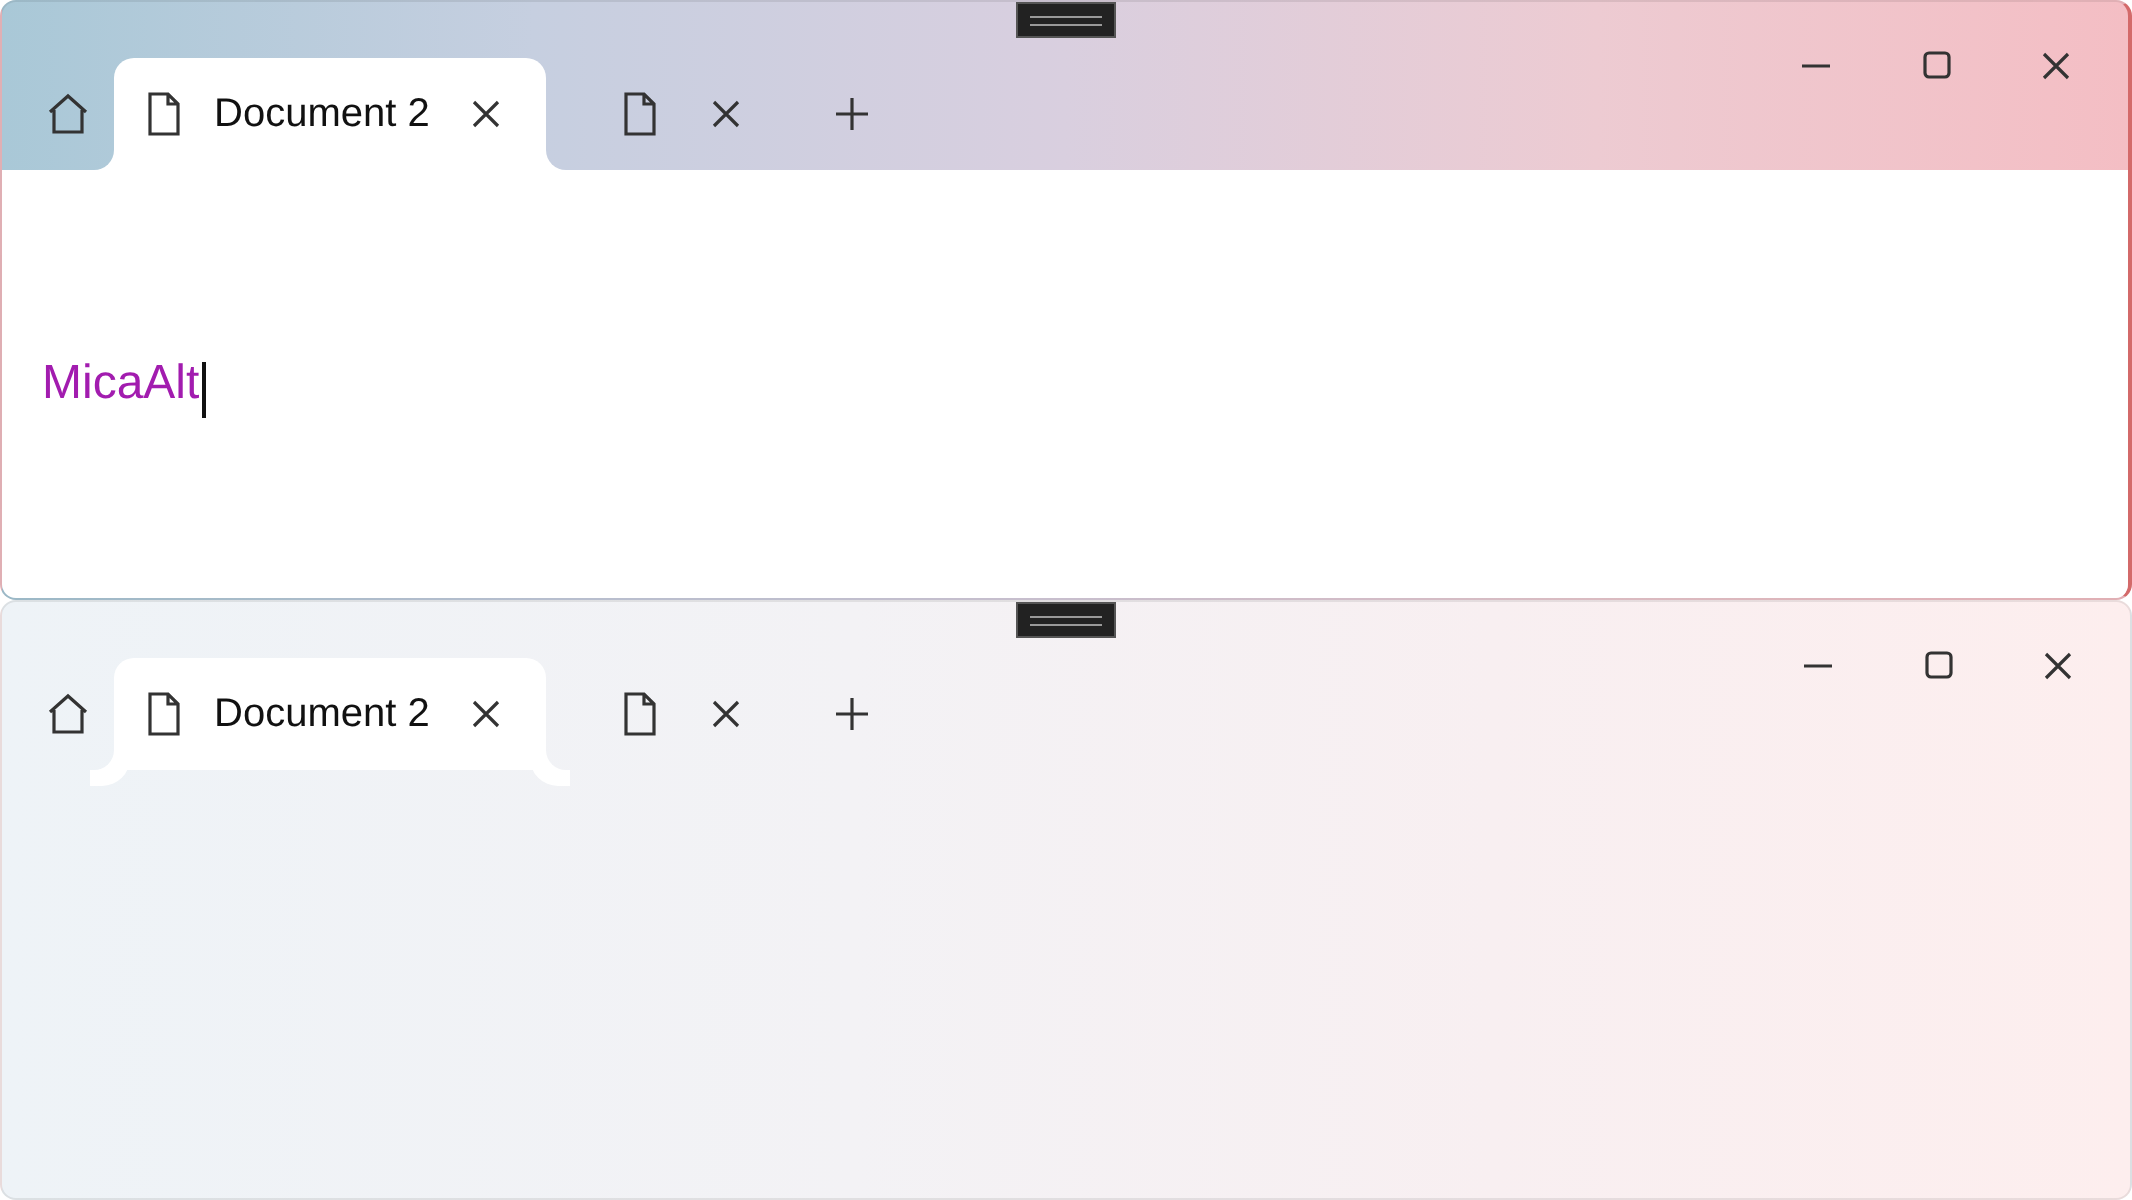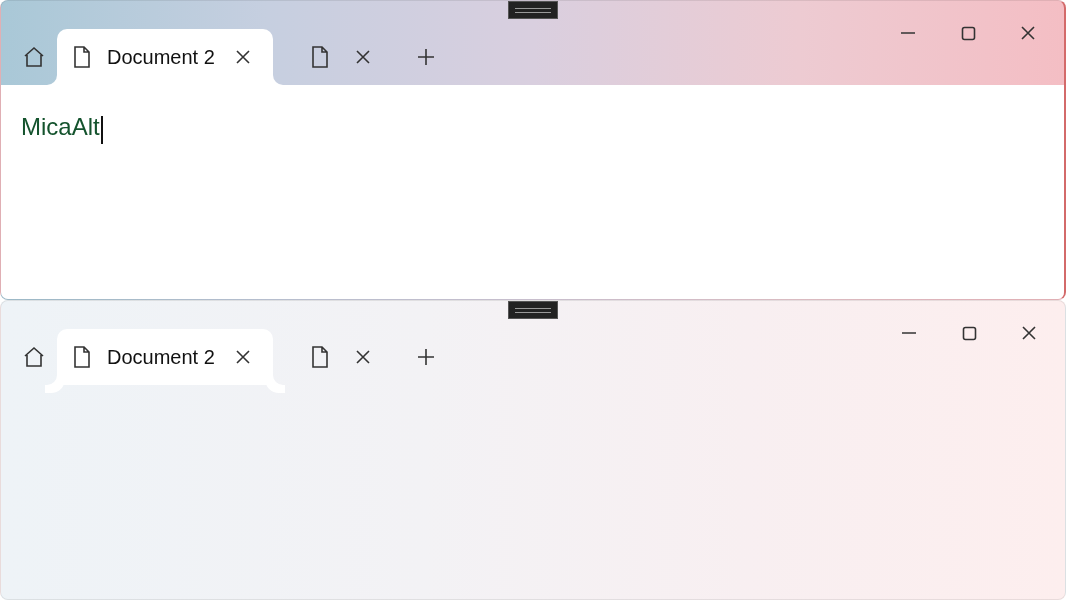--- a/index.html
+++ b/index.html
@@ -100,25 +100,25 @@
     display: flex;
   }
   .caption-controls .cap {
     width: 60px; height: 48px;
     display: flex; align-items: center; justify-content: center;
   }
 
   .content {
     background: #ffffff;
     height: calc(100% - 84px);
-    padding: 28px 20px;
+    padding: 14px 20px;
     font-size: 24px;
-    color: #14532d;
-    display: flex;
-    align-items: flex-start;
+    color: #a21caf;
+    display: flex;
+    align-items: center;
   }
   .caret {
     display: inline-block;
     width: 2px; height: 28px;
     background: #111;
     margin-left: 1px;
     vertical-align: bottom;
     position: relative; top: 3px;
   }
 

